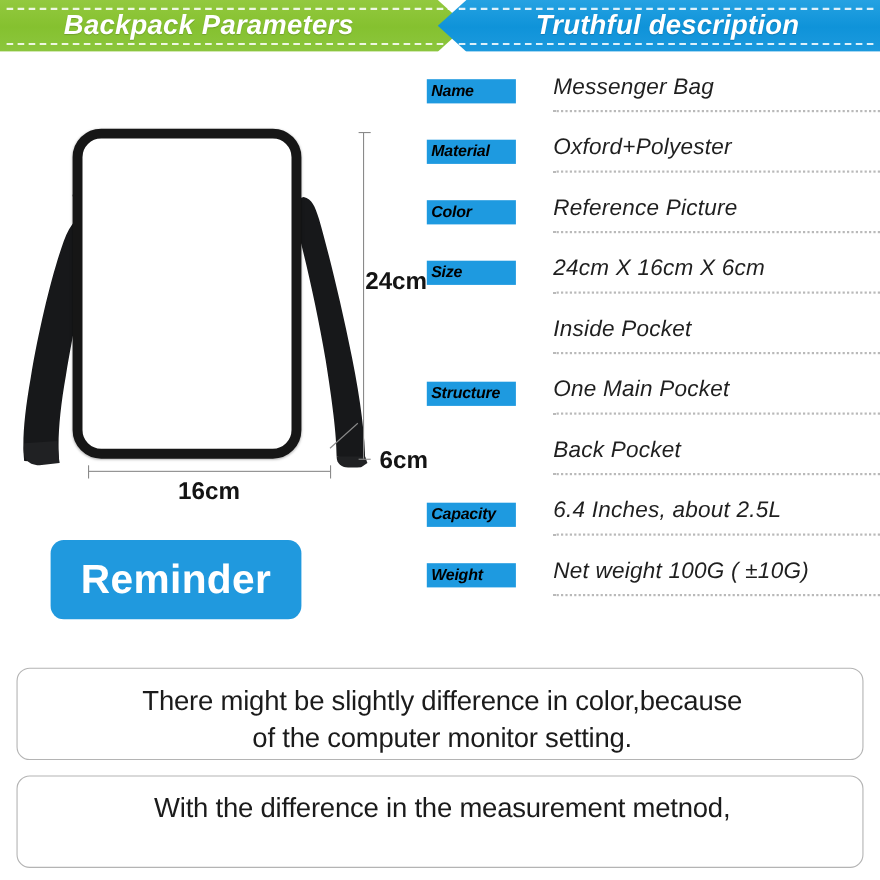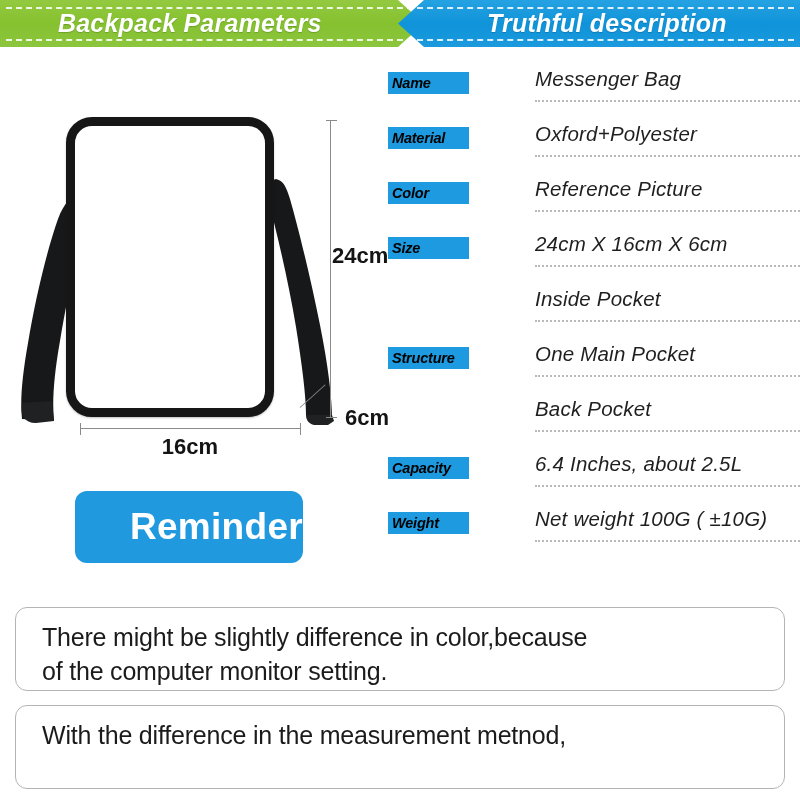--- a/index.html
+++ b/index.html
@@ -167,27 +167,27 @@
     font-size: 22px; font-weight: bold;
     color: #141414;
     white-space: nowrap;
     z-index: 5;
     margin-left: 33px;
   }
 
   
   .reminder {
     position: absolute;
-    left: 75px; top: 491px;
+    left: 46px; top: 491px;
     width: 228px; height: 72px;
     background: #2099de;
     border-radius: 12px;
     display: flex;
     align-items: center;
-    justify-content: flex-end;
+    justify-content: center;
     z-index: 6;
   }
   .reminder span {
     font-size: 37px;
     font-weight: bold;
     color: #ffffff;
     letter-spacing: 0.3px;
   }
 
   
@@ -217,41 +217,41 @@
     color: #000000;
     white-space: nowrap;
     letter-spacing: -0.2px;
   }
   .spec-val {
     position: absolute;
     left: 115px; top: 2px;
     right: 0;
     height: 38px;
     border-bottom: 2px dotted #b9b9b9;
-    margin-left: 32px;
   }
   .spec-val span {
     font-size: 20.5px;
     font-style: italic;
     color: #1f1f1f;
     white-space: nowrap;
     line-height: 34px;
     letter-spacing: 0.2px;
   }
 
   
   .note {
     position: absolute;
     left: 15px;
     width: 770px;
     box-sizing: border-box;
     border: 1.4px solid #b4b4b4;
     border-radius: 12px;
     background: #ffffff;
     padding: 12px 22px 12px 26px;
+    text-align: center;
   }
   .note p {
     margin: 0;
     font-size: 25px;
     line-height: 34px;
     color: #1b1b1b;
     letter-spacing: -0.2px;
   }
   .note-1 { top: 607px; height: 84px; }
   .note-2 { top: 705px; height: 84px; }

